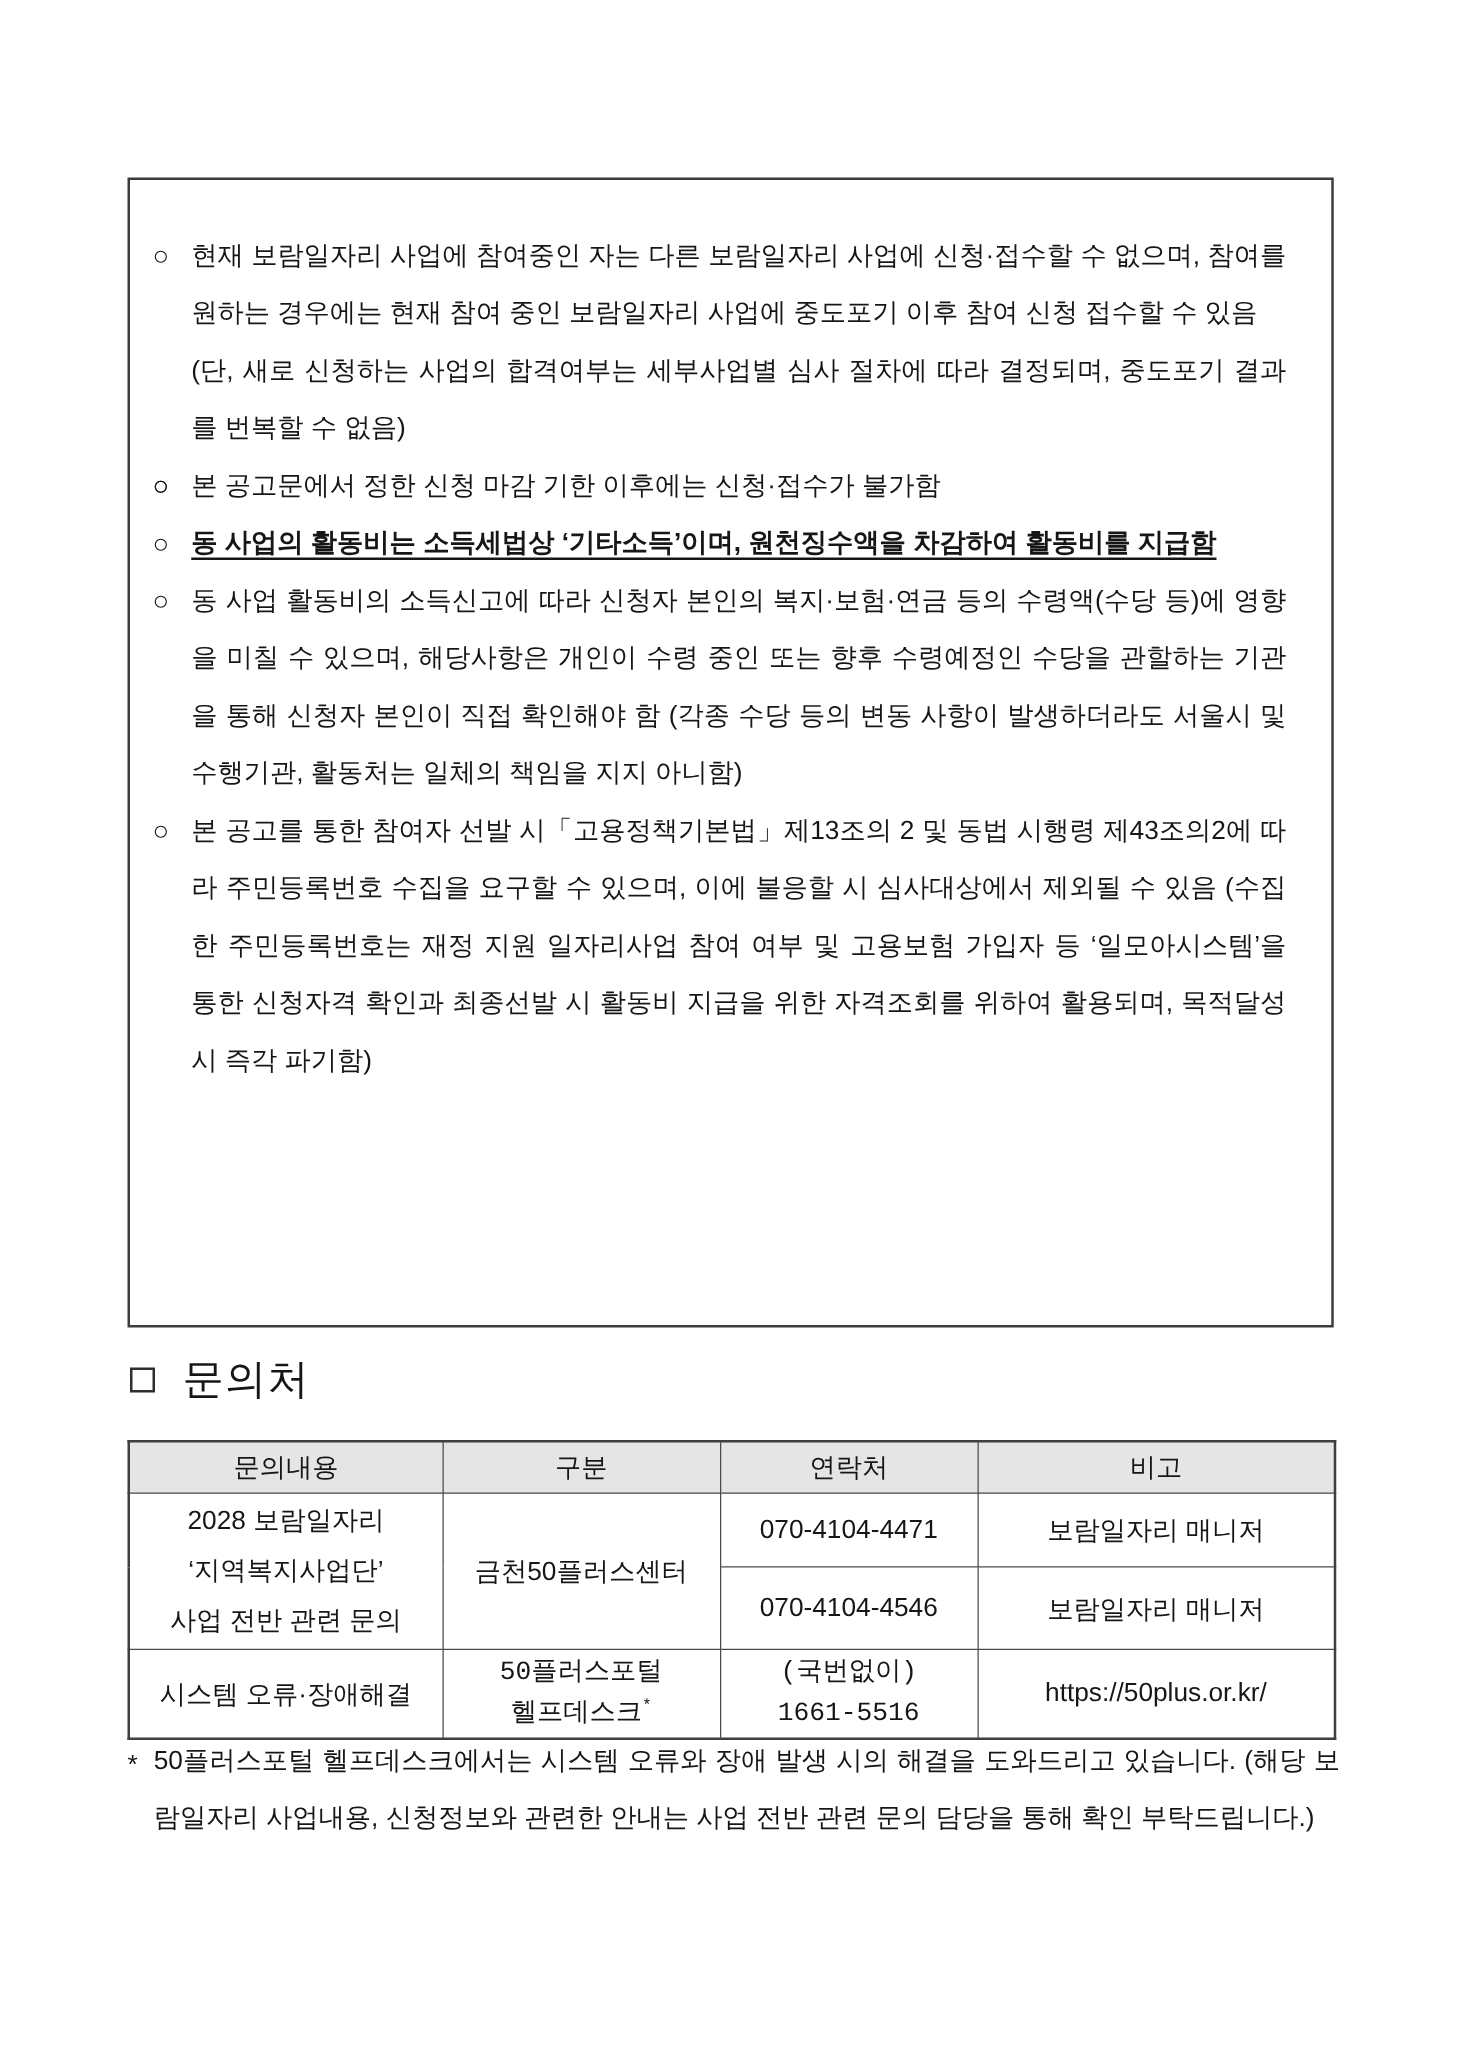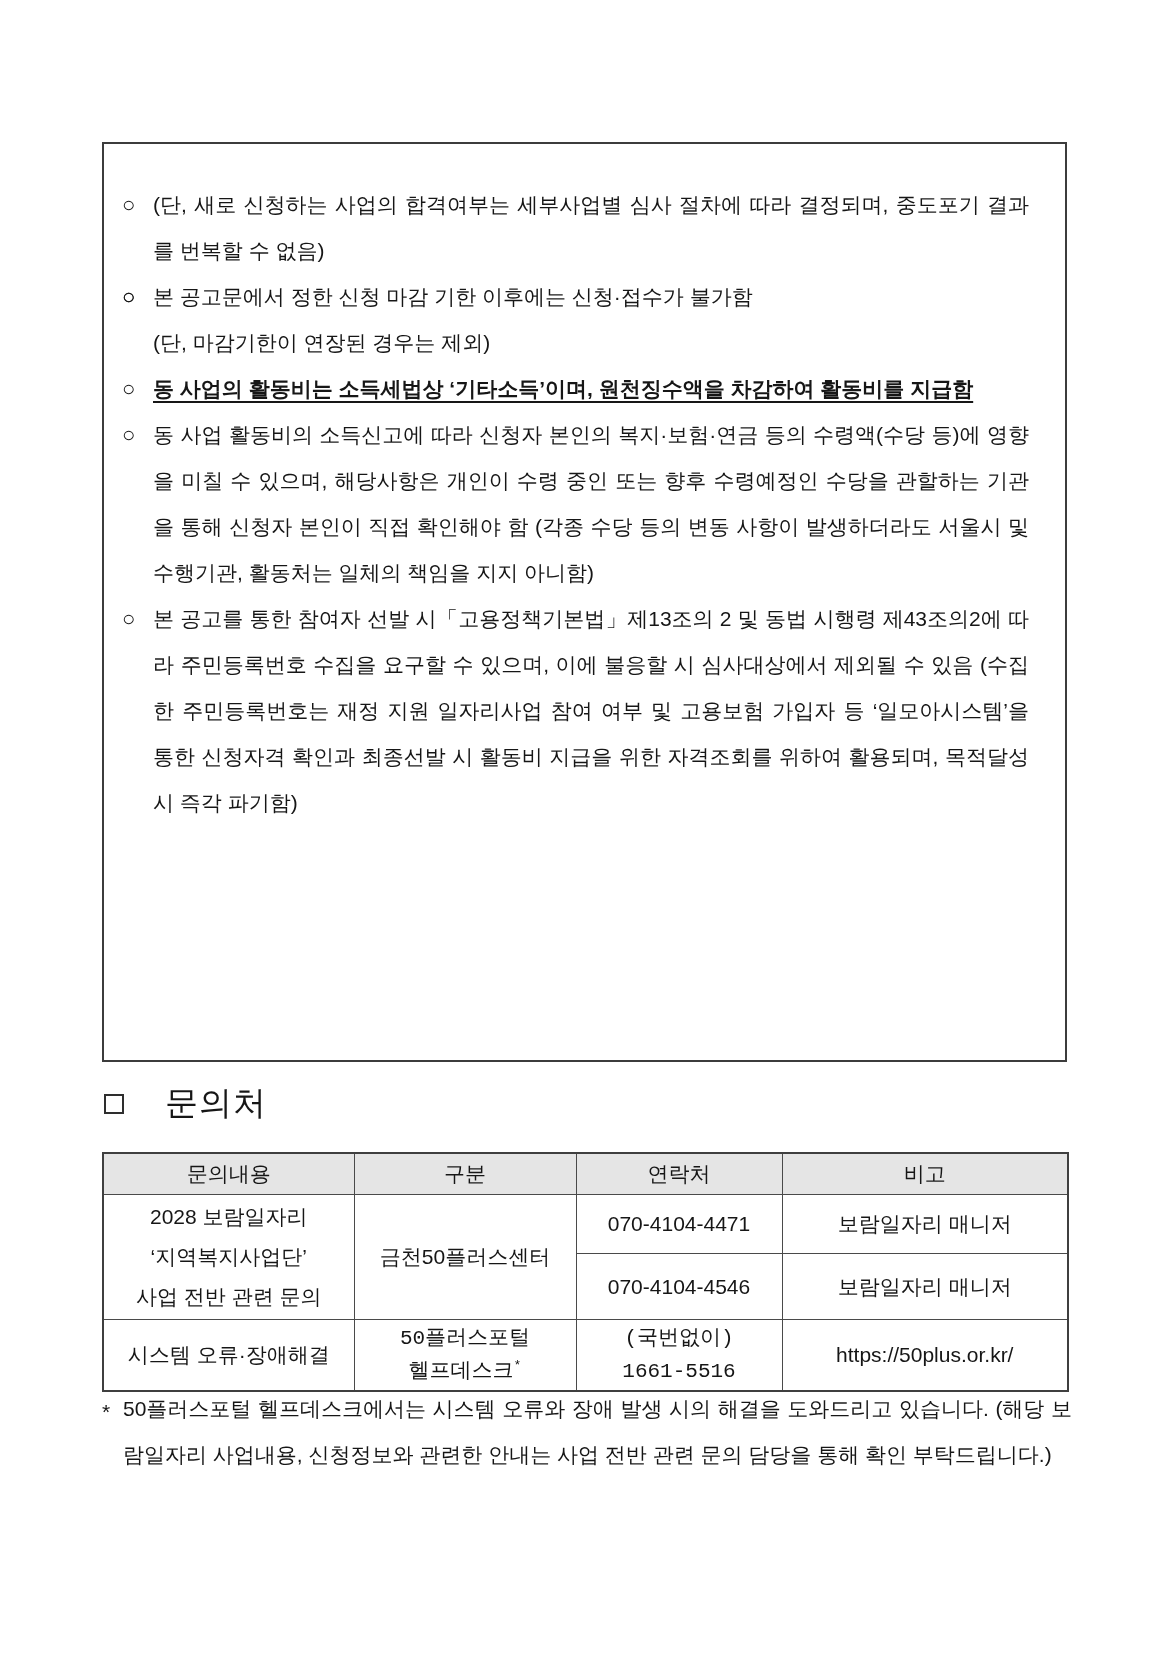--- a/index.html
+++ b/index.html
@@ -55,21 +55,20 @@
   
   .section-heading {
     position: absolute;
     left: 104px;
     top: 1080px;
     height: 46px;
     display: flex;
     align-items: center;
     font-size: 33px;
     letter-spacing: 1px;
-    gap: 19px;
   }
   .square-marker {
     display: inline-block;
     width: 16px;
     height: 16px;
     border: 2.5px solid #2e2e2e;
     margin-right: 22px;
     margin-top: 2px;
   }
 
@@ -129,35 +128,33 @@
 </style>
 </head>
 <body>
 
 <div class="page">
 
   <div class="notice-box">
 
     <div class="notice-item">
       <span class="bullet">○</span>
+      <span class="txt">현재 보람일자리 사업에 참여중인 자는 다른 보람일자리 사업에 신청·접수할 수 없으며, 참여를 원하는 경우에는 현재 참여 중인 보람일자리 사업에 중도포기 이후 참여 신청 접수할 수 있음</span>
     </div>
     <div class="notice-item sub-note">
       <span class="txt">(단, 새로 신청하는 사업의 합격여부는 세부사업별 심사 절차에 따라 결정되며, 중도포기 결과를 번복할 수 없음)</span>
     </div>
 
     <div class="notice-item">
       <span class="bullet">○</span>
     </div>
 
     <div class="notice-item">
       <span class="bullet">○</span>
       <span class="txt">본 공고문에서 정한 신청 마감 기한 이후에는 신청·접수가 불가함</span>
-    </div>
-    <div class="notice-item sub-note">
-      <span class="txt">(단, 마감기한이 연장된 경우는 제외)</span>
     </div>
 
     <div class="notice-item em">
       <span class="bullet">○</span>
       <span class="txt">동 사업의 활동비는 소득세법상 ‘기타소득’이며, 원천징수액을 차감하여 활동비를 지급함</span>
     </div>
 
     <div class="notice-item">
       <span class="bullet">○</span>
       <span class="txt">동 사업 활동비의 소득신고에 따라 신청자 본인의 복지·보험·연금 등의 수령액(수당 등)에 영향을 미칠 수 있으며, 해당사항은 개인이 수령 중인 또는 향후 수령예정인 수당을 관할하는 기관을 통해 신청자 본인이 직접 확인해야 함 (각종 수당 등의 변동 사항이 발생하더라도 서울시 및 수행기관, 활동처는 일체의 책임을 지지 아니함)</span>

